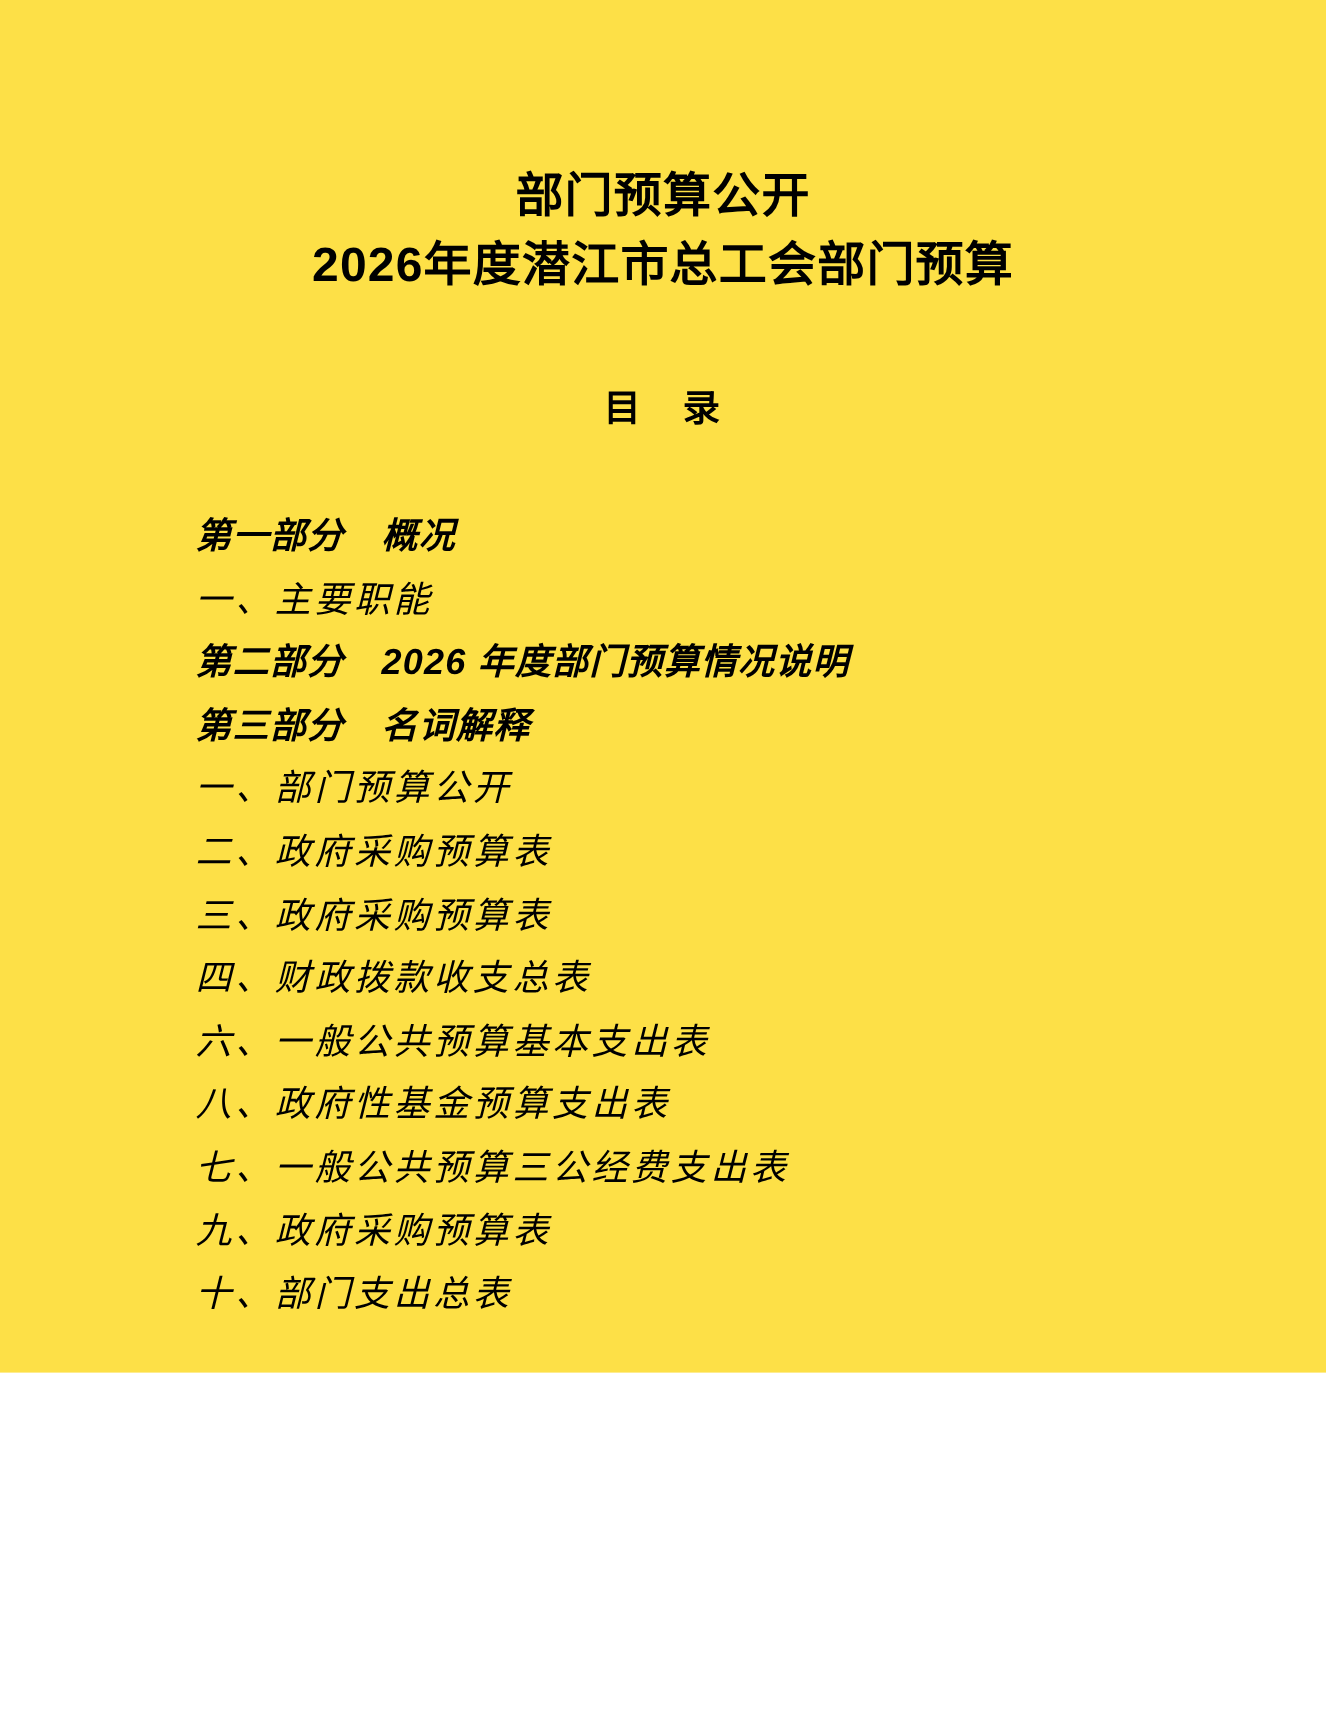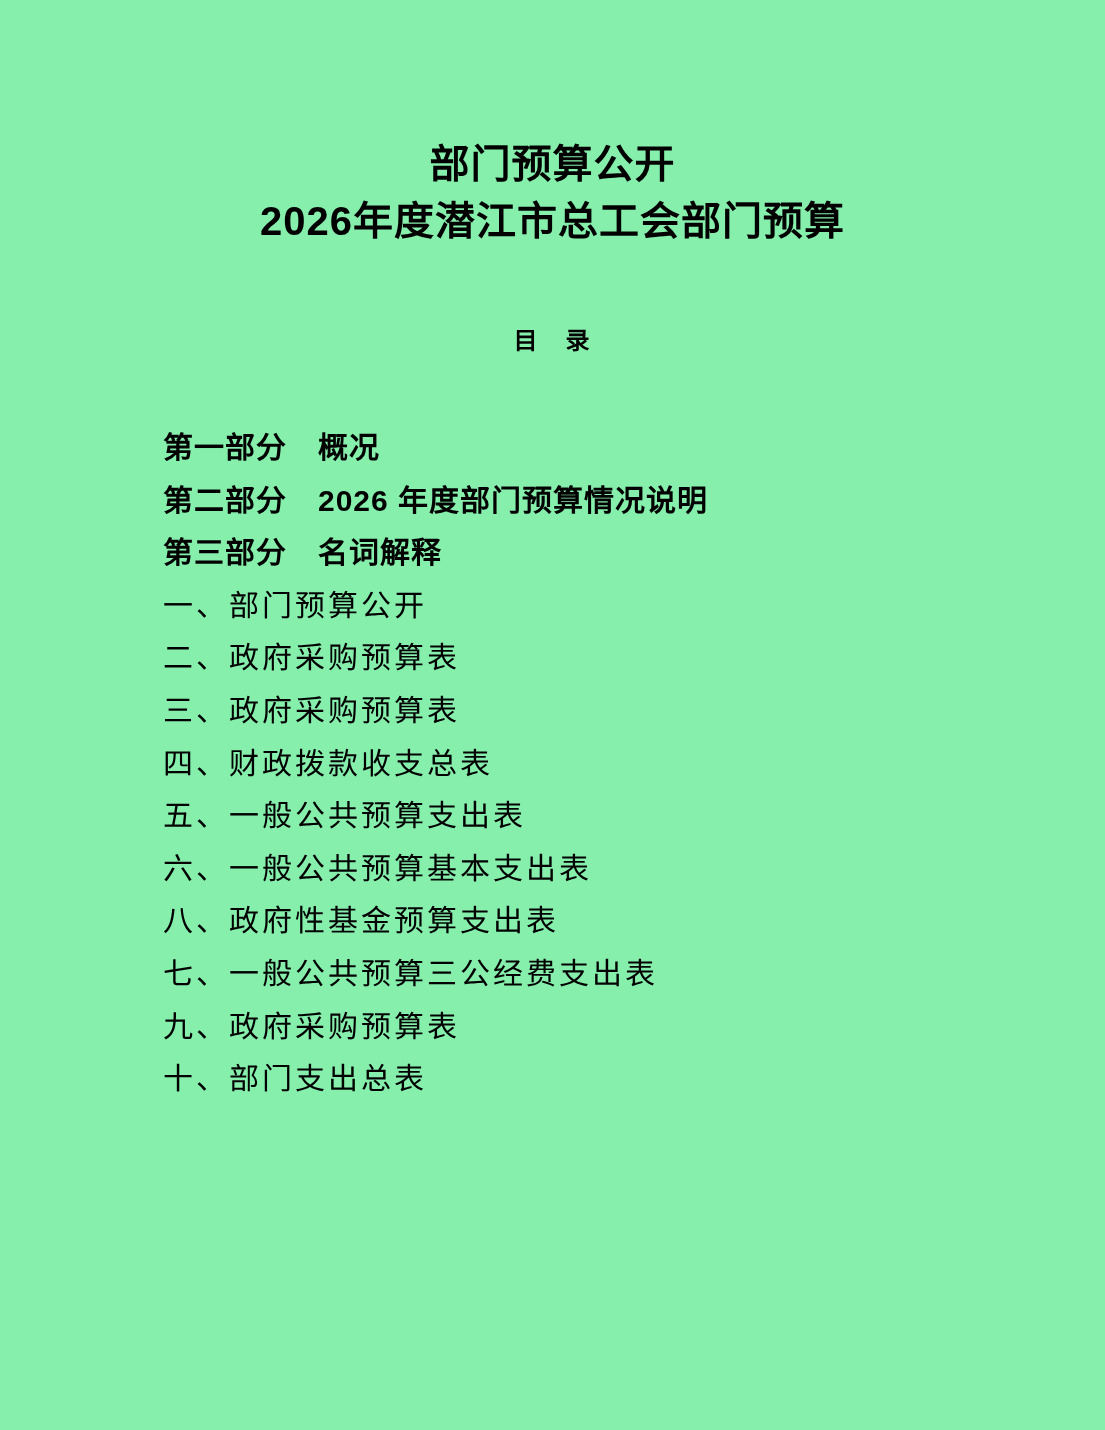--- a/index.html
+++ b/index.html
@@ -4,22 +4,22 @@
 <title>部门预算公开</title>
 <style>
   html, body {
     margin: 0;
     padding: 0;
     background: #ffffff;
   }
   .page {
     position: relative;
     width: 1105px;
-    height: 1430px;
-    background: #86efac;
+    height: 1144px;
+    background: #fde047;
     color: #000000;
     overflow: hidden;
   }
   .title-block {
     padding-top: 136px;
     text-align: center;
   }
   .doc-title {
     margin: 0;
     font-family: "Liberation Sans", "DejaVu Sans", sans-serif;
@@ -28,29 +28,30 @@
     line-height: 57px;
     letter-spacing: 1px;
     color: #000000;
   }
   .toc-title {
     margin: 0;
     margin-top: 74px;
     text-align: center;
     font-family: "Liberation Sans", "DejaVu Sans", sans-serif;
     font-weight: bold;
-    font-size: 24px;
+    font-size: 31px;
     line-height: 34px;
     letter-spacing: 2px;
     color: #000000;
   }
   .toc-list {
     margin-top: 64px;
     padding-left: 163px;
     padding-right: 60px;
+    font-style: italic;
   }
   .toc-row {
     height: 52.6px;
     line-height: 52.6px;
     white-space: pre;
     color: #000000;
   }
   .toc-row.part-heading {
     font-family: "Liberation Sans", "DejaVu Sans", sans-serif;
     font-weight: bold;
@@ -71,27 +72,27 @@
 
   <header class="title-block">
     <h1 class="doc-title">部门预算公开</h1>
     <h1 class="doc-title">2026年度潜江市总工会部门预算</h1>
   </header>
 
   <h2 class="toc-title">目　录</h2>
 
   <nav class="toc-list">
     <div class="toc-row part-heading">第一部分　概况</div>
+    <div class="toc-row numbered-item">一、主要职能</div>
     <div class="toc-row part-heading">第二部分　2026 年度部门预算情况说明</div>
     <div class="toc-row part-heading">第三部分　名词解释</div>
     <div class="toc-row numbered-item">一、部门预算公开</div>
     <div class="toc-row numbered-item">二、政府采购预算表</div>
     <div class="toc-row numbered-item">三、政府采购预算表</div>
     <div class="toc-row numbered-item">四、财政拨款收支总表</div>
-    <div class="toc-row numbered-item">五、一般公共预算支出表</div>
     <div class="toc-row numbered-item">六、一般公共预算基本支出表</div>
     <div class="toc-row numbered-item">八、政府性基金预算支出表</div>
     <div class="toc-row numbered-item">七、一般公共预算三公经费支出表</div>
     <div class="toc-row numbered-item">九、政府采购预算表</div>
     <div class="toc-row numbered-item">十、部门支出总表</div>
   </nav>
 
 </div>
 
 </body></html>

